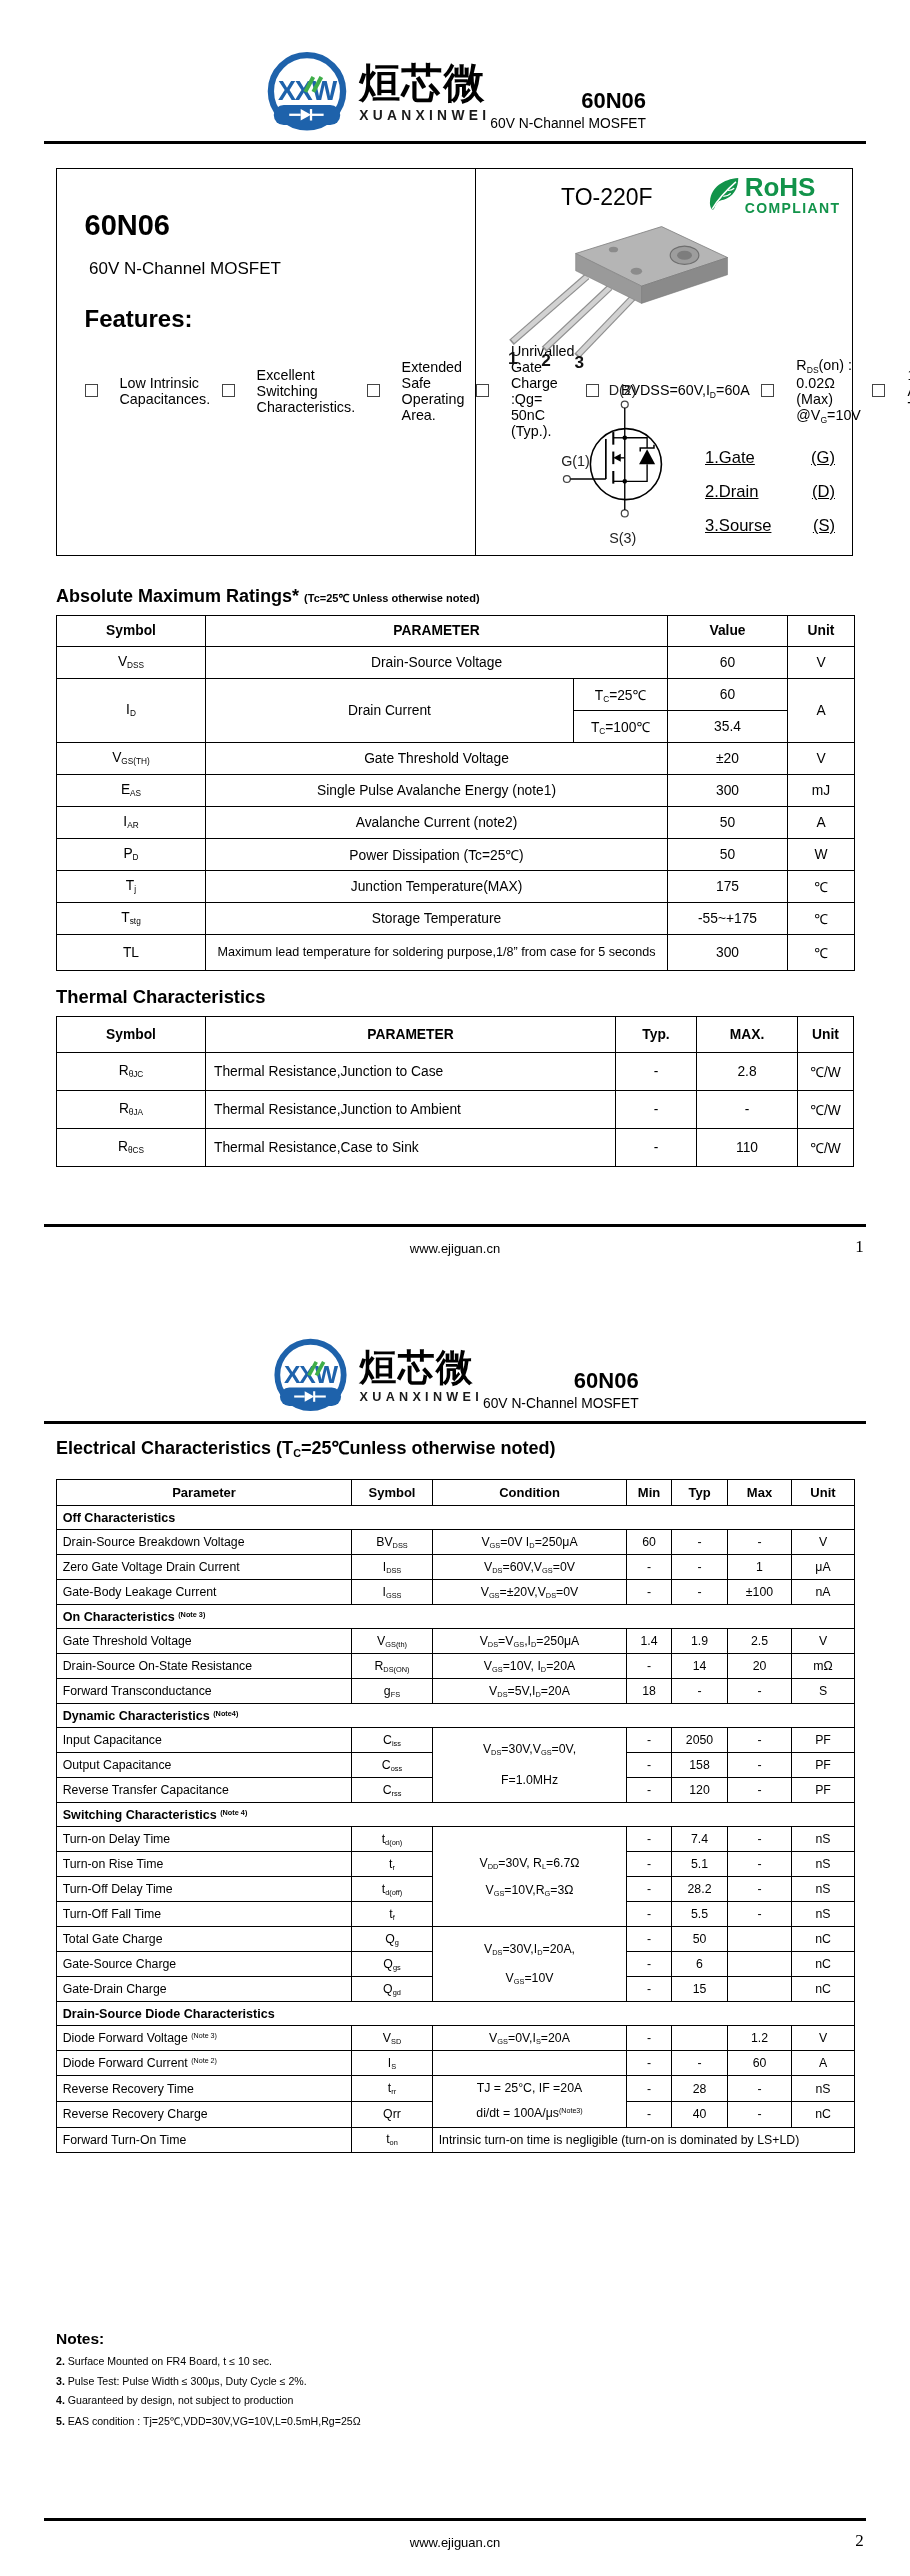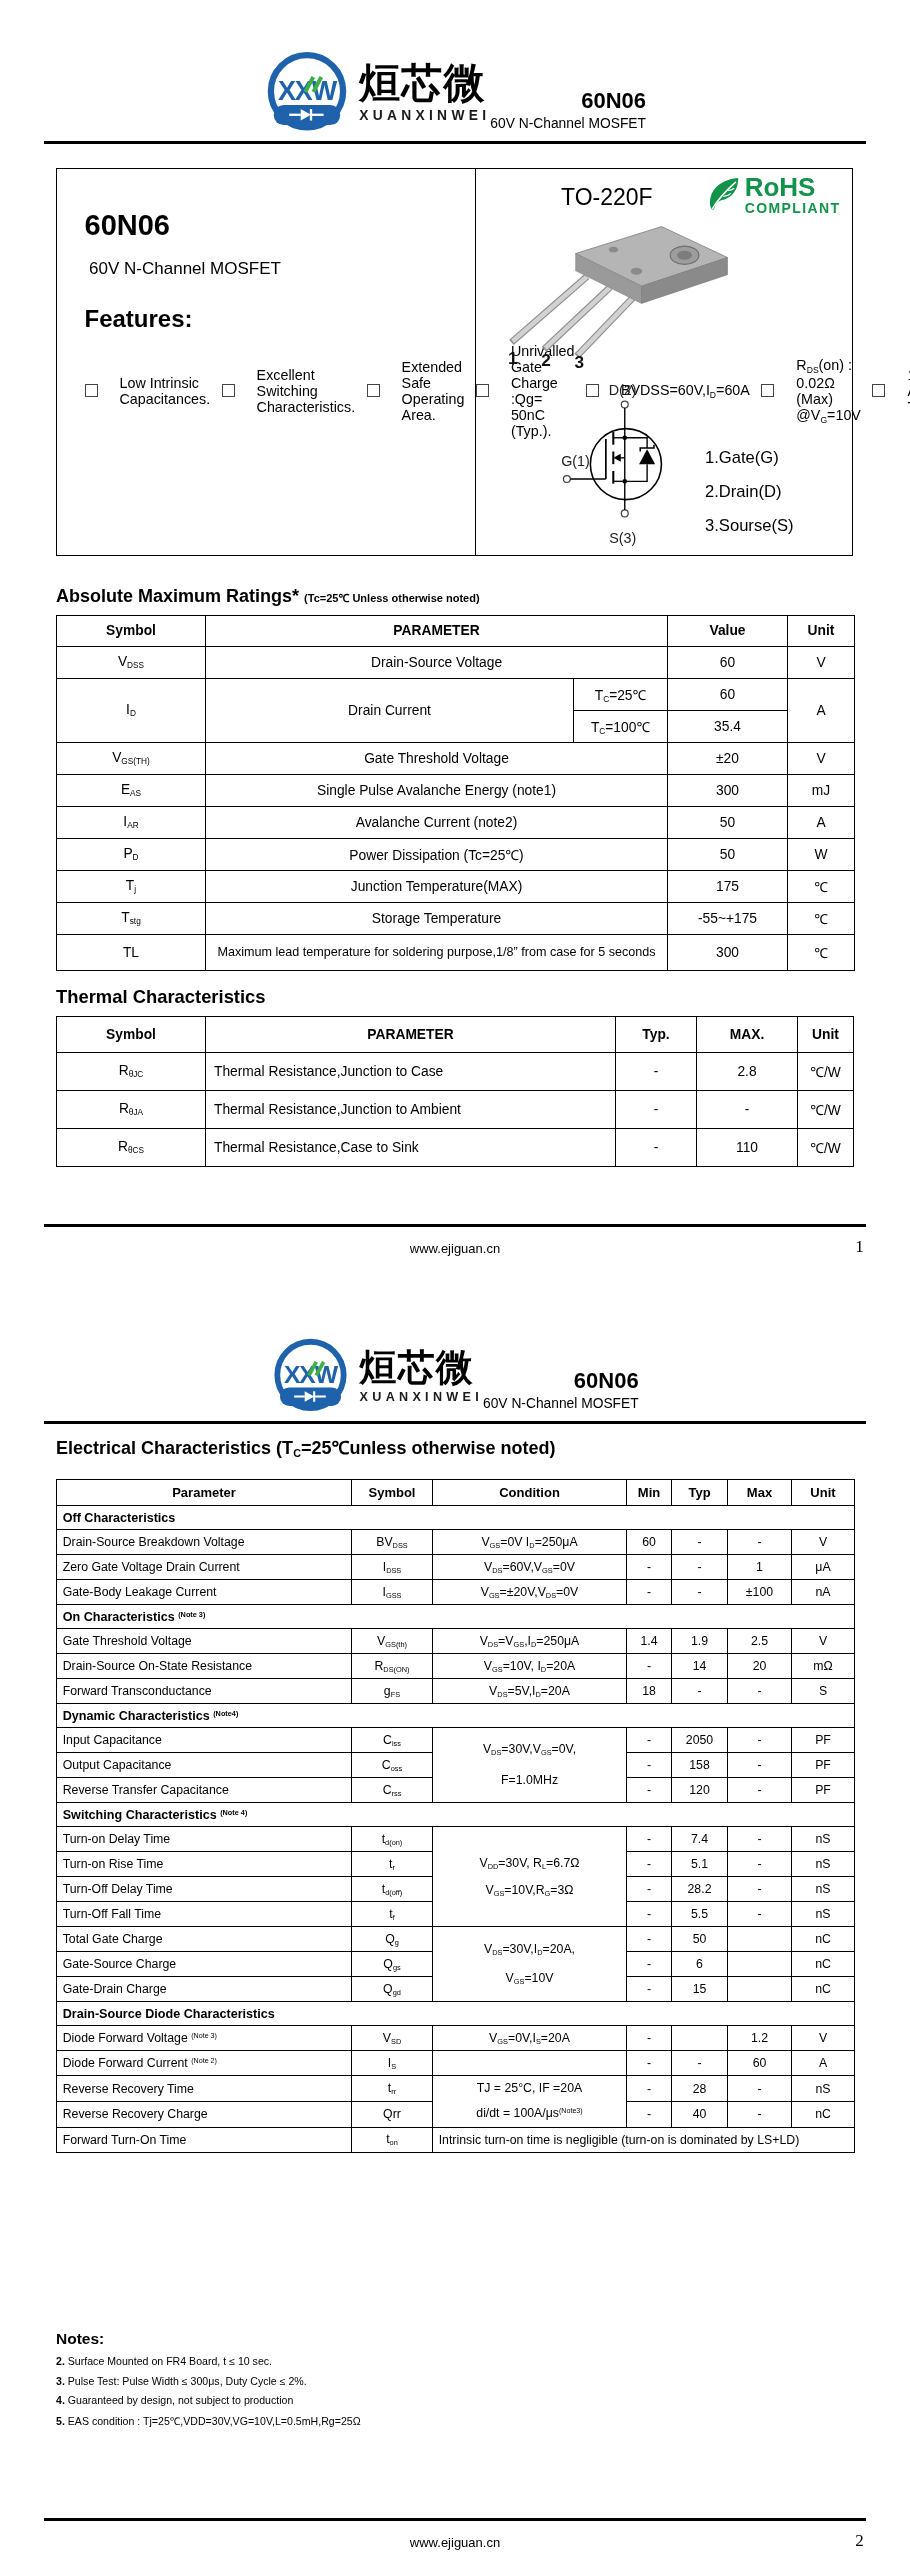--- a/index.html
+++ b/index.html
@@ -29,21 +29,21 @@
   .feat-item{display:flex;align-items:center;gap:22px;font-size:14.3px;}
   .feat-box{width:11px;height:11px;border:1.1px solid #444;flex:none;}
   .intro-right{flex:1;position:relative;}
   .pkg-title{position:absolute;top:15px;left:85px;font-size:23px;}
   .rohs{position:absolute;top:5.7px;right:11.5px;display:flex;align-items:flex-start;gap:1.1px;}
   .rohs-txt .r1{font-size:26px;font-weight:800;color:#12934a;line-height:0.95;}
   .rohs-txt .r2{font-size:14px;font-weight:bold;color:#12934a;letter-spacing:1.4px;margin-top:0.6px;}
   .pkg-svg{position:absolute;top:53px;left:25px;}
   .sym-svg{position:absolute;top:210px;left:84px;}
   .pinlist{position:absolute;top:279px;right:17px;width:130px;display:flex;flex-direction:column;gap:13.8px;font-size:16.6px;}
-  .pin-row{display:flex;justify-content:flex-start;}
+  .pin-row{display:flex;justify-content:space-between;text-decoration:underline;}
 
   
   .sec-title{margin:30px 0 0 56px;font-size:18px;font-weight:bold;}
   .sec-note{font-size:11px;font-weight:bold;}
   .thermal-title{margin:15px 0 0 56px;font-size:18.4px;font-weight:bold;}
   .elec-title{margin:11.5px 0 0 56px;font-size:18px;font-weight:bold;}
 
   
   table.t{border-collapse:collapse;table-layout:fixed;margin:8px 0 0 56px;width:797px;}
   table.t td{border:1.4px solid #000;text-align:center;padding:0 2.3px;box-sizing:border-box;}

